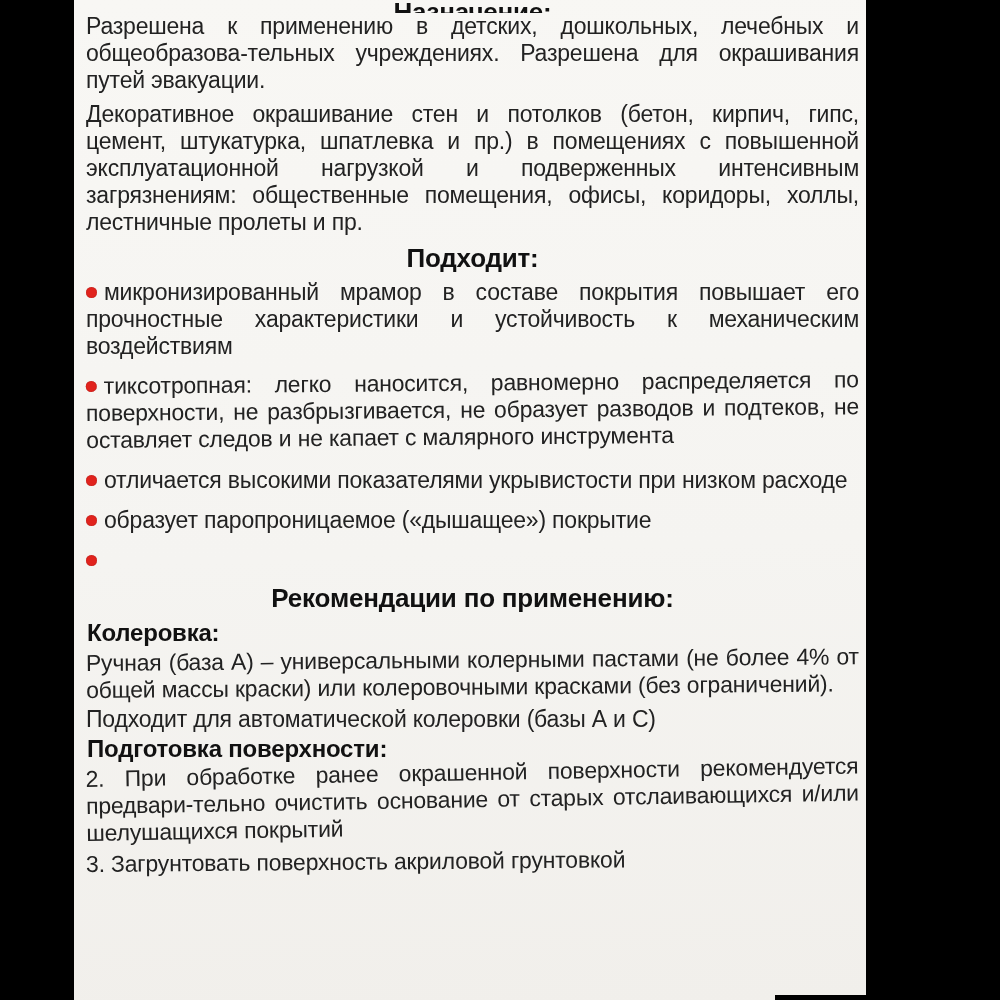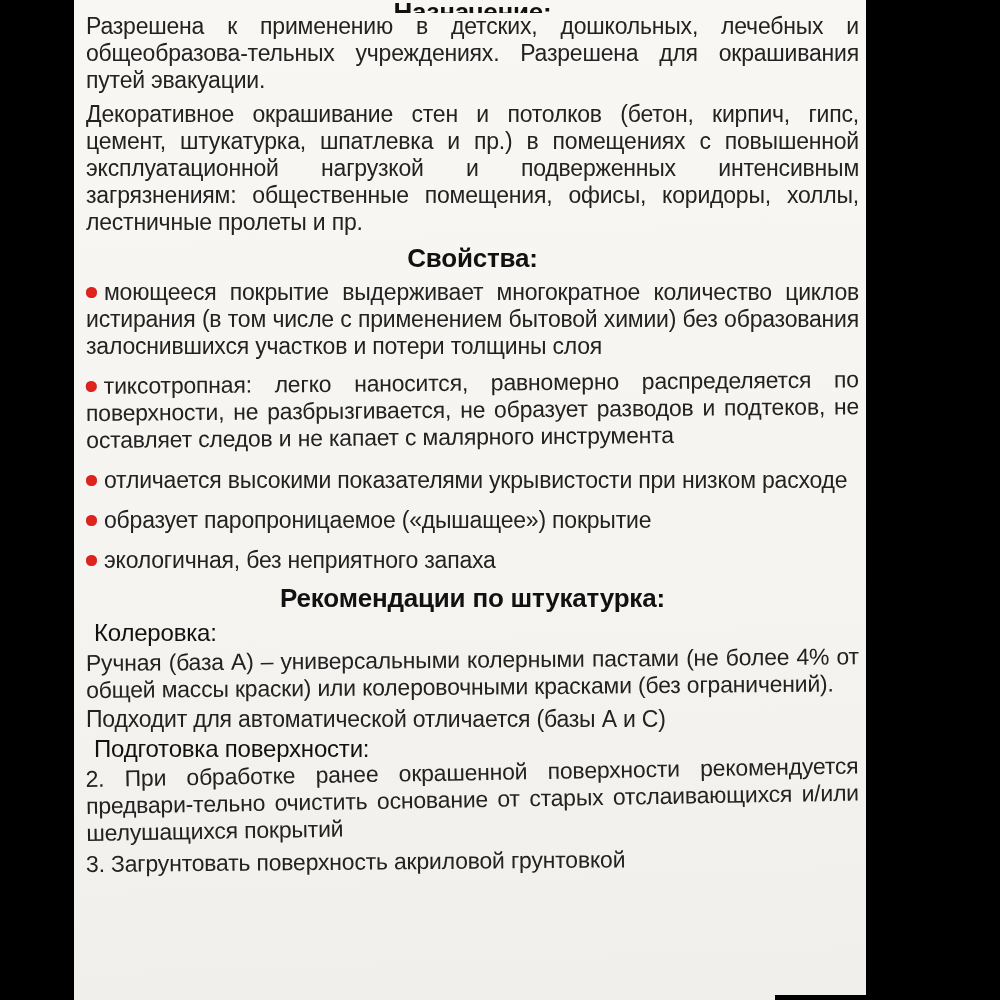--- a/index.html
+++ b/index.html
@@ -33,21 +33,21 @@
 
   ul.bullets { list-style:none; margin:0 0 2px 0; padding:0; }
   ul.bullets li { text-align:justify; margin:0 0 9px 0; }
   ul.bullets li.gap-top { margin-top:13px; }
   .dot {
     display:inline-block; width:11px; height:11px; border-radius:50%;
     background:#e1231d; box-shadow:inset 0 0 1px #8e0f0c;
     margin-right:7px; vertical-align:2px;
   }
 
-  h3.sub { font-size:24px; line-height:28px; font-weight:normal; margin:2px 0 3px 8px; color:#111; }
+  h3.sub { font-size:24px; line-height:28px; font-weight:bold; margin:2px 0 3px 1px; color:#111; }
 
   .steps p { margin:0 0 4px 0; text-align:justify; }
 
   .tilt-a { transform:rotate(-0.5deg); transform-origin:left center; }
   .tilt-b { transform:rotate(-1deg); transform-origin:left center; }
 
   .bottom-strip {
     position:absolute; left:775px; bottom:0; width:163px; height:5px;
     background:#000; z-index:3;
   }
@@ -59,45 +59,45 @@
 
   <div class="label">
 
     <div class="cut-heading">
       <span class="inner">Назначение:</span>
     </div>
 
     <p class="body">Разрешена к применению в детских, дошкольных, лечебных и общеобразова-тельных учреждениях. Разрешена для окрашивания путей эвакуации.</p>
     <p class="body">Декоративное окрашивание стен и потолков (бетон, кирпич, гипс, цемент, штукатурка, шпатлевка и пр.) в помещениях с повышенной эксплуатационной нагрузкой и подверженных интенсивным загрязнениям: общественные помещения, офисы, коридоры, холлы, лестничные пролеты и пр.</p>
 
-    <h2 class="center">Свойства:</h2>
+    <h2 class="center">Подходит:</h2>
 
     <ul class="bullets">
       <li>
-        <span class="dot"></span><span>моющееся покрытие выдерживает многократное количество циклов истирания (в том числе с применением бытовой химии) без образования залоснившихся участков и потери толщины слоя</span>
+        <span class="dot"></span><span>микронизированный мрамор в составе покрытия повышает его прочностные характеристики и устойчивость к механическим воздействиям</span>
       </li>
       <li class="gap-top tilt-a">
         <span class="dot"></span><span>тиксотропная: легко наносится, равномерно распределяется по поверхности, не разбрызгивается, не образует разводов и подтеков, не оставляет следов и не капает с малярного инструмента</span>
       </li>
       <li class="gap-top">
         <span class="dot"></span><span>отличается высокими показателями укрывистости при низком расходе</span>
       </li>
       <li class="gap-top">
         <span class="dot"></span><span>образует паропроницаемое («дышащее») покрытие</span>
       </li>
       <li class="gap-top">
-        <span class="dot"></span><span>экологичная, без неприятного запаха</span>
+        <span class="dot"></span>
       </li>
     </ul>
 
-    <h2 class="center">Рекомендации по штукатурка:</h2>
+    <h2 class="center">Рекомендации по применению:</h2>
 
     <h3 class="sub">Колеровка:</h3>
     <p class="body tight tilt-a">Ручная (база А) – универсальными колерными пастами (не более 4% от общей массы краски) или колеровочными красками (без ограничений).</p>
-    <p class="body tight">Подходит для автоматической отличается (базы А и С)</p>
+    <p class="body tight">Подходит для автоматической колеровки (базы А и С)</p>
 
     <h3 class="sub">Подготовка поверхности:</h3>
     <div class="steps">
       <p class="tilt-b">2. При обработке ранее окрашенной поверхности рекомендуется предвари-тельно очистить основание от старых отслаивающихся и/или шелушащихся покрытий</p>
       <p class="tilt-a">3. Загрунтовать поверхность акриловой грунтовкой</p>
     </div>
 
   </div>
 
   <div class="bottom-strip"></div>

